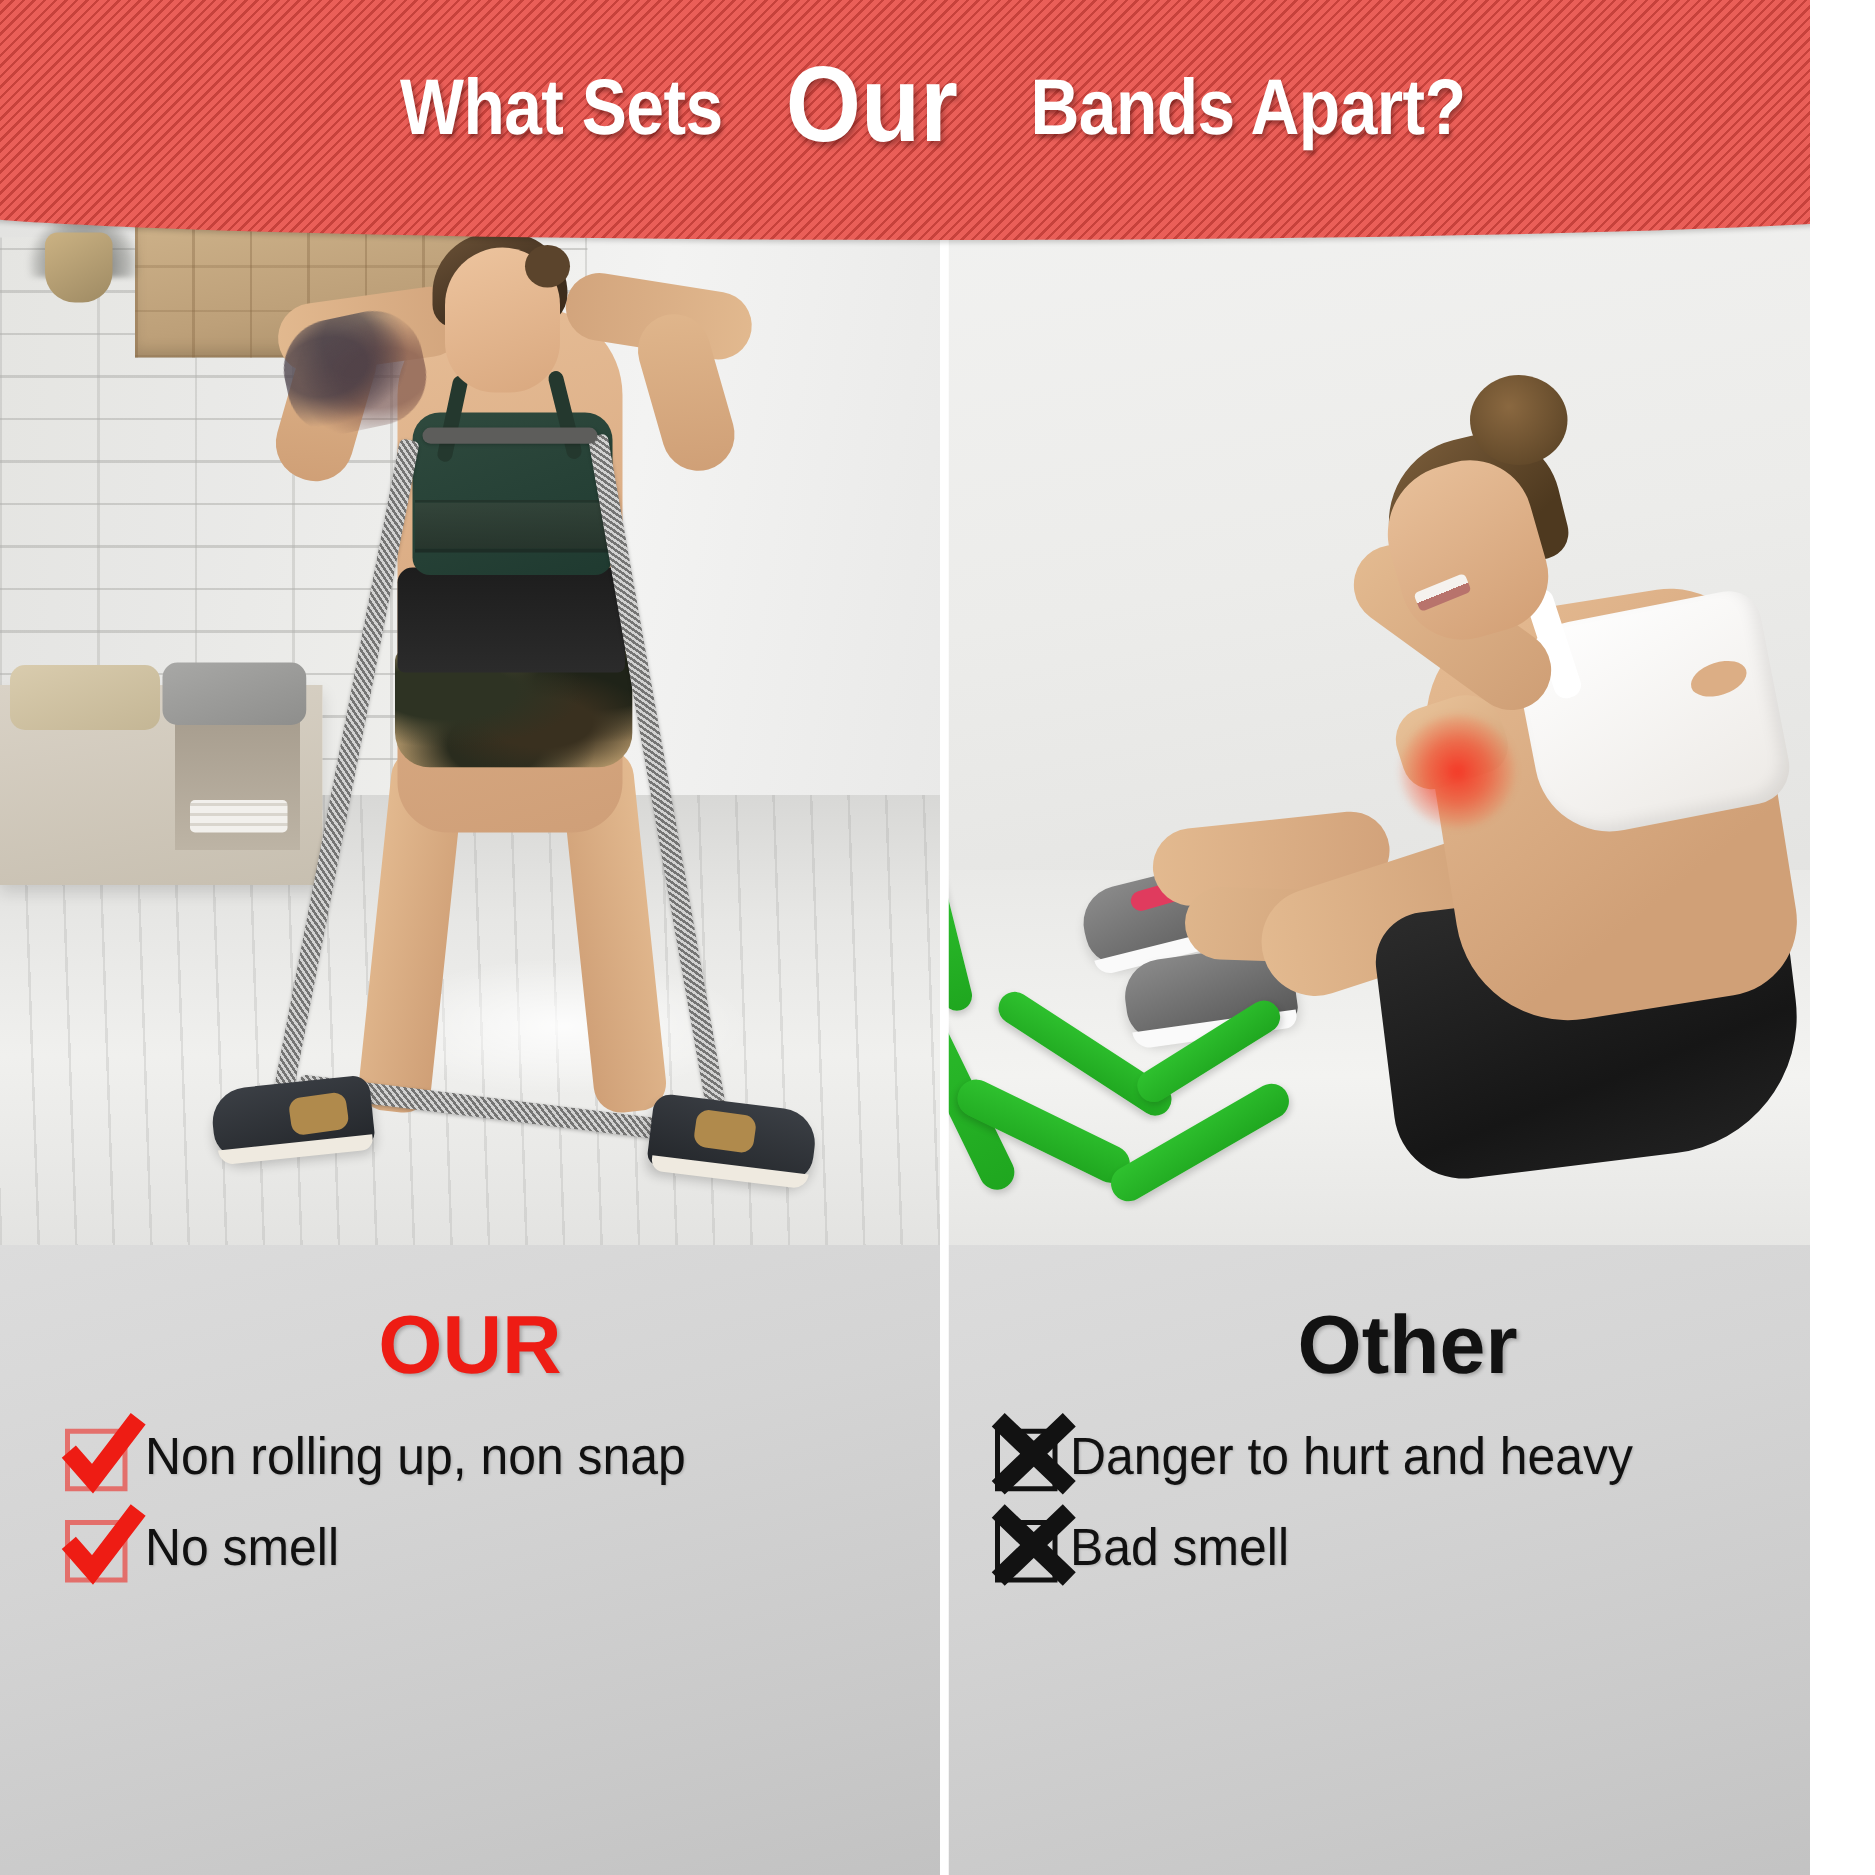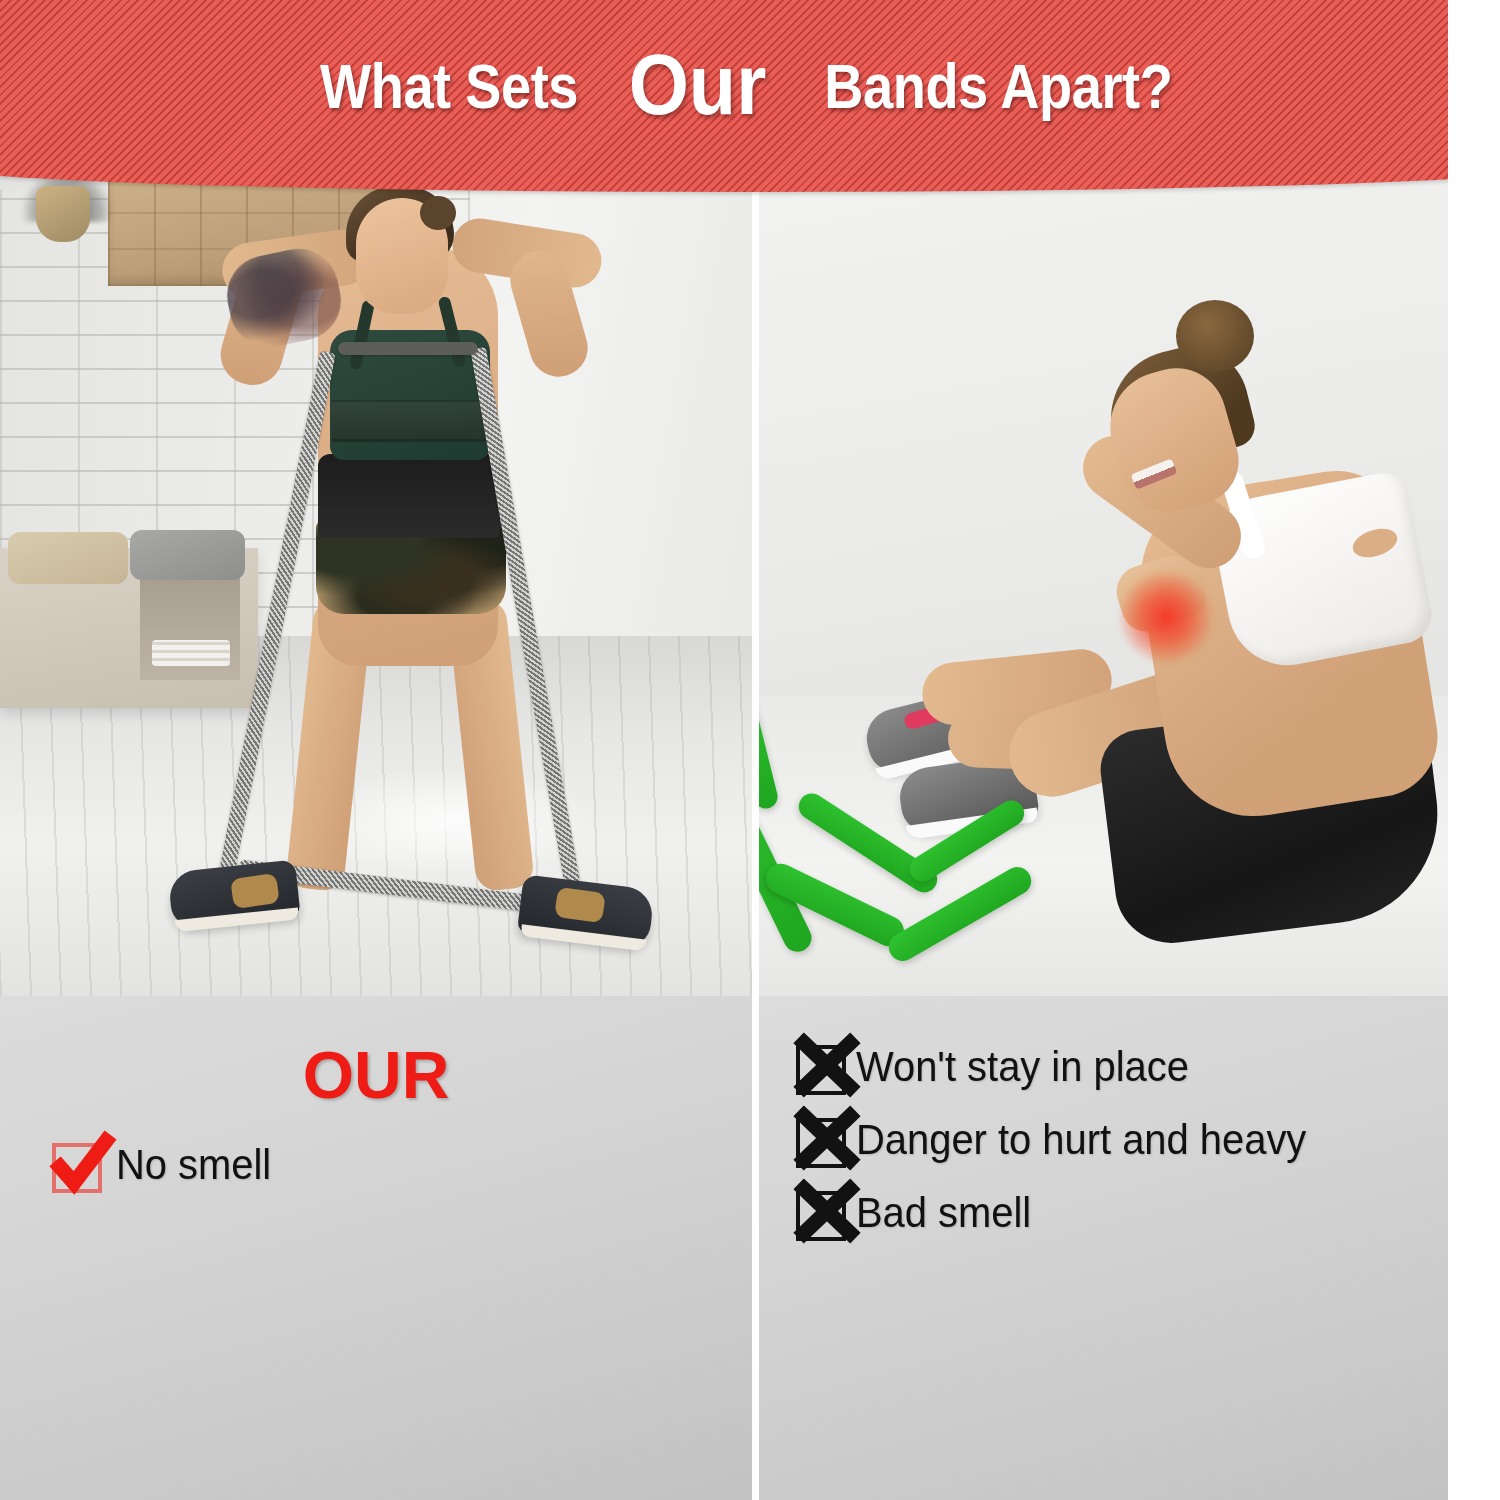--- a/index.html
+++ b/index.html
@@ -532,48 +532,49 @@
   </div>
   <div class="vdiv-photo"></div>
 
   <div class="bottom">
 
     <div class="col col-left">
       <div class="col-title title-our">OUR</div>
       <div class="list">
 
 
+        <div class="row">
+          <span class="mark">
+            <svg viewBox="0 0 68 68">
+              <rect x="6" y="14" width="46" height="46" fill="none" stroke="#ee1c14" stroke-width="4" opacity="0.55"></rect>
+              <path d="M12 36 L26 52 L58 10" fill="none" stroke="#ee1c14" stroke-width="15" stroke-linecap="square" stroke-linejoin="miter"></path>
+            </svg>
+          </span>
+          <span class="row-text">Non rolling up, non snap</span>
+        </div>
 
         <div class="row">
           <span class="mark">
             <svg viewBox="0 0 68 68">
               <rect x="6" y="14" width="46" height="46" fill="none" stroke="#ee1c14" stroke-width="4" opacity="0.55"></rect>
               <path d="M12 36 L26 52 L58 10" fill="none" stroke="#ee1c14" stroke-width="15" stroke-linecap="square" stroke-linejoin="miter"></path>
             </svg>
           </span>
           <span class="row-text">No smell</span>
         </div>
 
 
       </div>
     </div>
 
     <div class="col col-right">
+      <div class="col-title title-other">Other</div>
       <div class="list list-right">
 
 
-        <div class="row row-right">
-          <span class="mark">
-            <svg viewBox="0 0 68 68">
-              <rect x="4" y="14" width="46" height="46" fill="none" stroke="#121212" stroke-width="4"></rect>
-              <path d="M10 10 L56 54 M56 10 L10 54" fill="none" stroke="#121212" stroke-width="15" stroke-linecap="square"></path>
-            </svg>
-          </span>
-          <span class="row-text">Won't stay in place</span>
-        </div>
 
         <div class="row row-right">
           <span class="mark">
             <svg viewBox="0 0 68 68">
               <rect x="4" y="14" width="46" height="46" fill="none" stroke="#121212" stroke-width="4"></rect>
               <path d="M10 10 L56 54 M56 10 L10 54" fill="none" stroke="#121212" stroke-width="15" stroke-linecap="square"></path>
             </svg>
           </span>
           <span class="row-text">Danger to hurt and heavy</span>
         </div>

